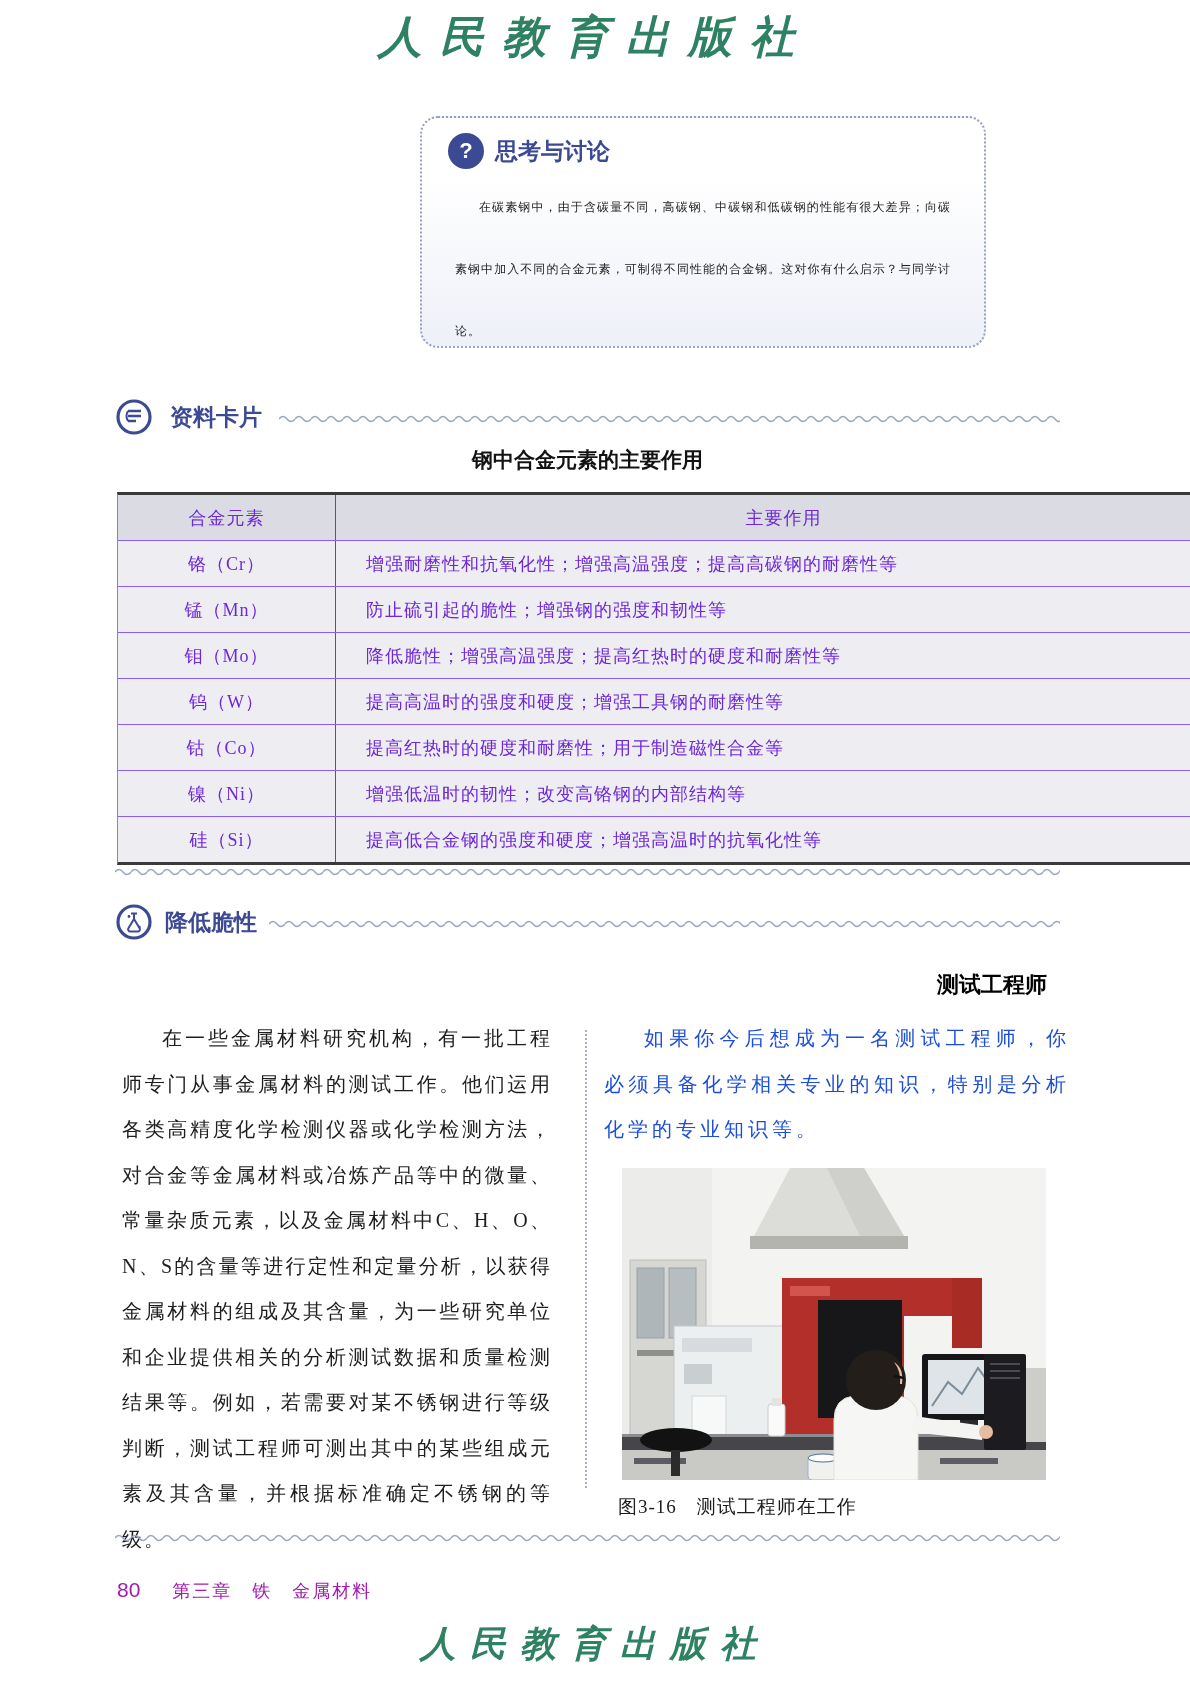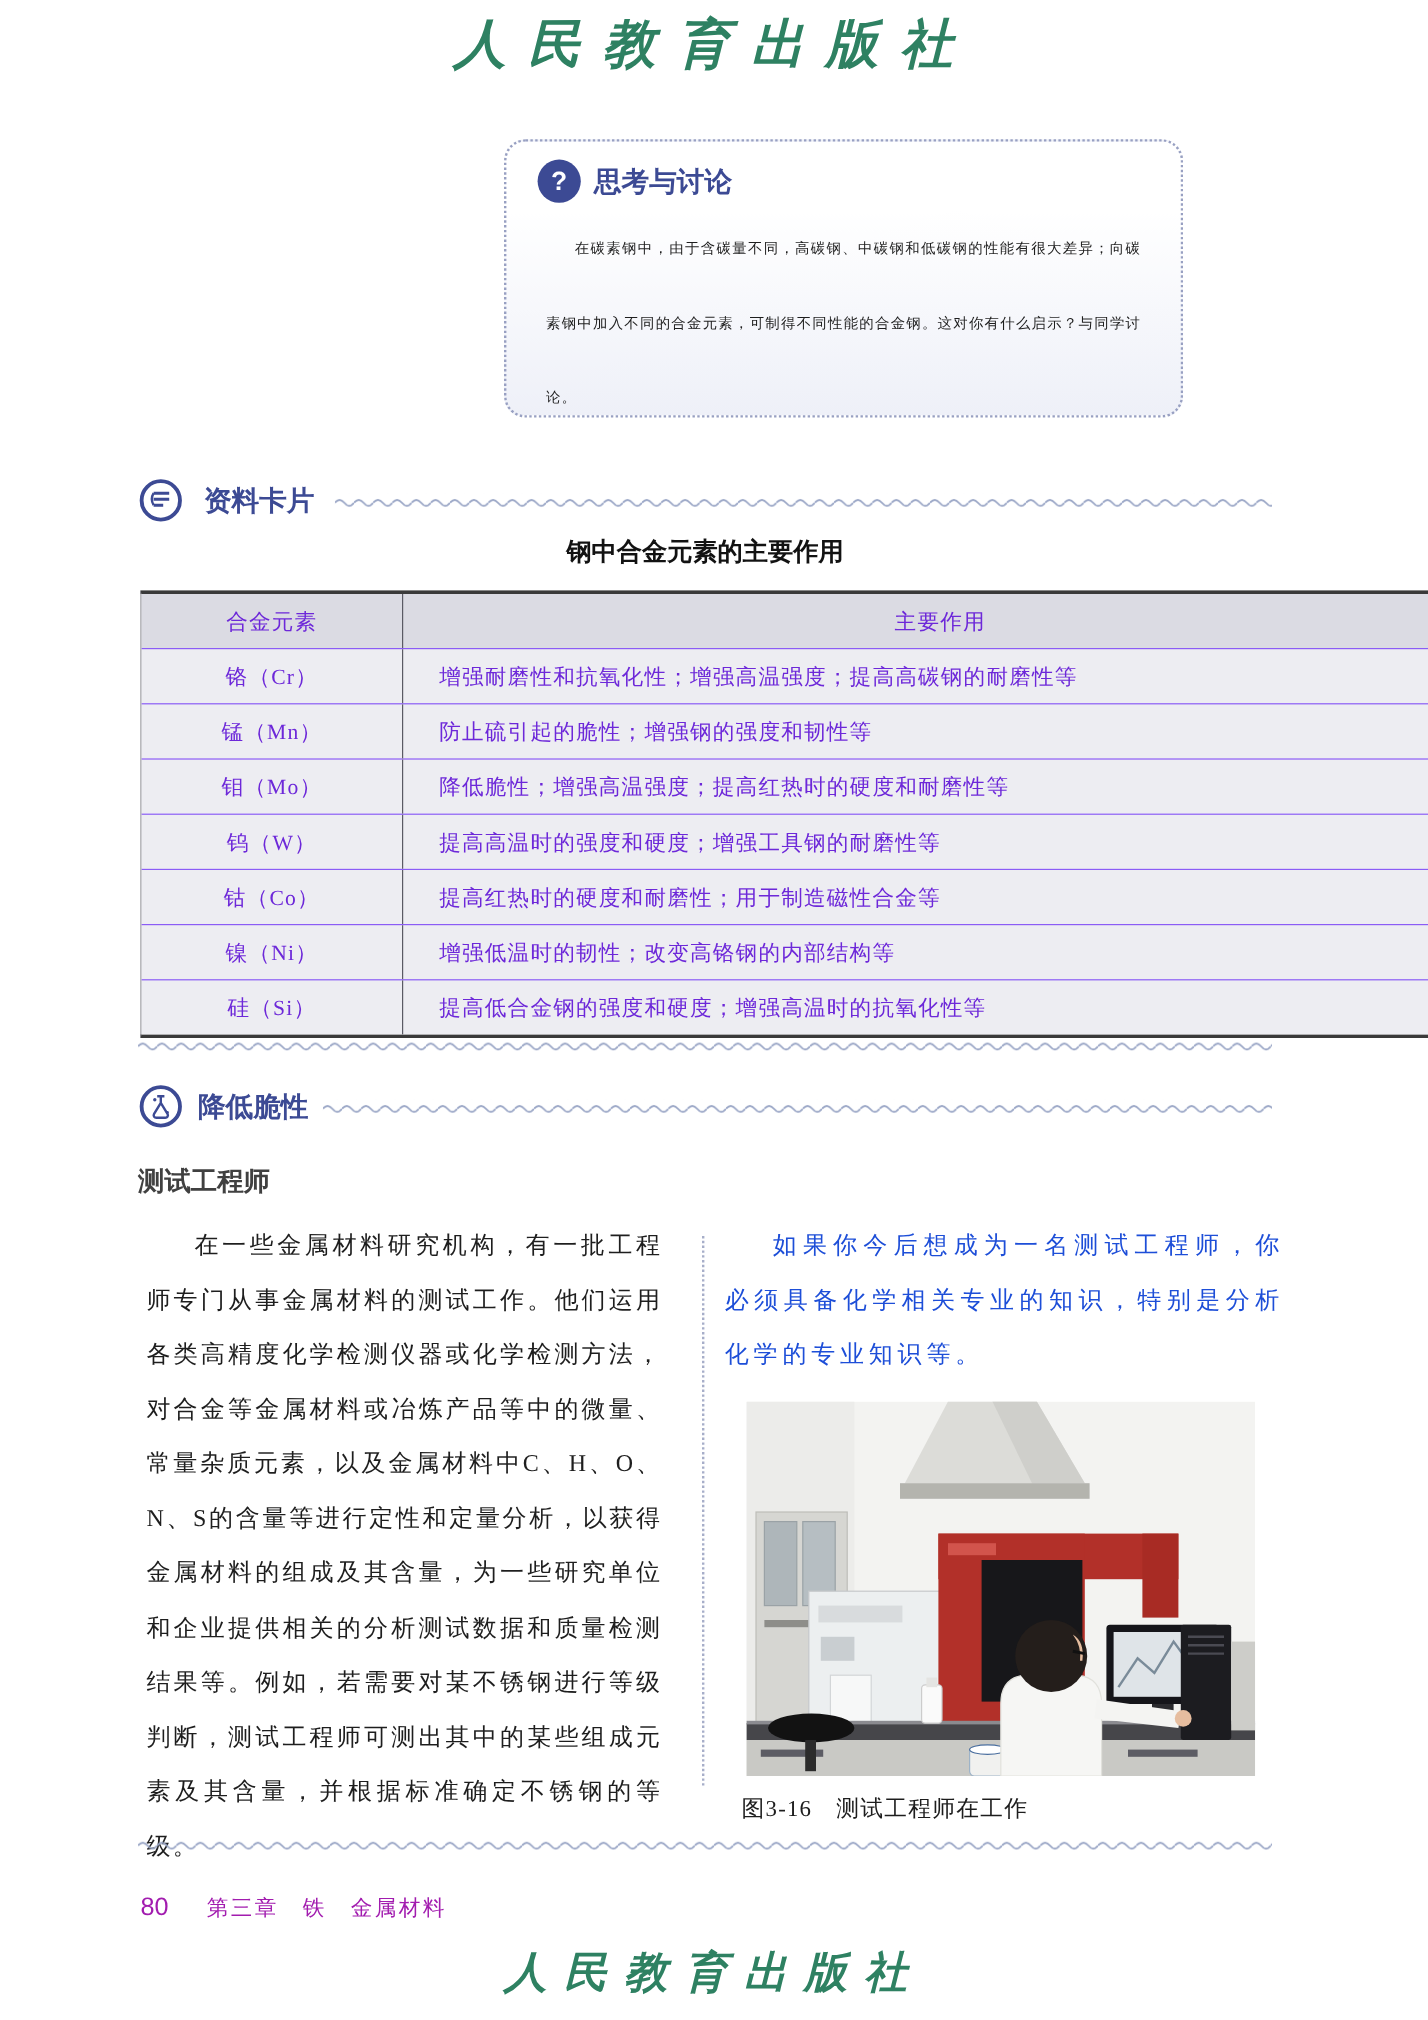--- a/index.html
+++ b/index.html
@@ -61,23 +61,23 @@
   .t-row.header { background:#dbdbe3; border-top:none; }
   .t-cell-el {
     width:218px; flex:0 0 auto; display:flex; align-items:center; justify-content:center;
     border-right:1px solid #5a5a64; box-sizing:border-box; letter-spacing:1px;
   }
   .t-cell-ef { flex:1 1 auto; display:flex; align-items:center; padding-left:30px; letter-spacing:1px; }
   .t-row.header .t-cell-ef { justify-content:center; padding-left:0; }
 
   
   .article-title {
-    position:absolute; left:115px; top:970px; width:945px; text-align:left;
-    font-family:"Liberation Sans","DejaVu Sans",sans-serif; font-weight:bold;
-    font-size:22px; color:#404040;
+    position:absolute; left:102px; top:970px; width:945px; text-align:right;
+    font-family:"Liberation Sans","DejaVu Sans",sans-serif; font-weight:bold;
+    font-size:22px; color:#000000;
   }
   .col-left {
     position:absolute; left:122px; top:1016px; width:430px;
     font-size:20px; line-height:45.5px; text-indent:2em; text-align:justify;
     letter-spacing:2px; color:#1e1e1e;
   }
   .col-right {
     position:absolute; left:604px; top:1016px; width:466px;
     font-size:20px; line-height:45.5px; text-indent:2em; text-align:justify;
     letter-spacing:4px; color:#1d4ed8;

